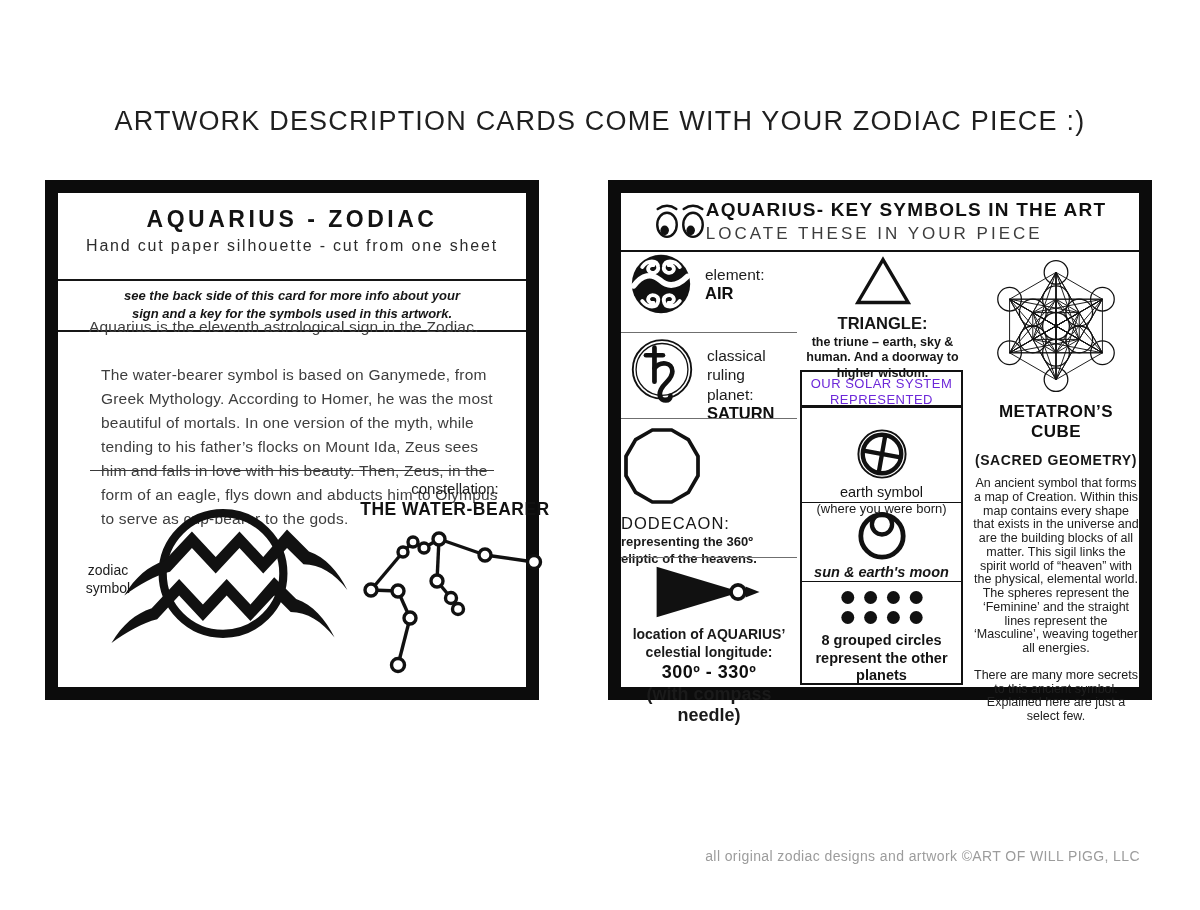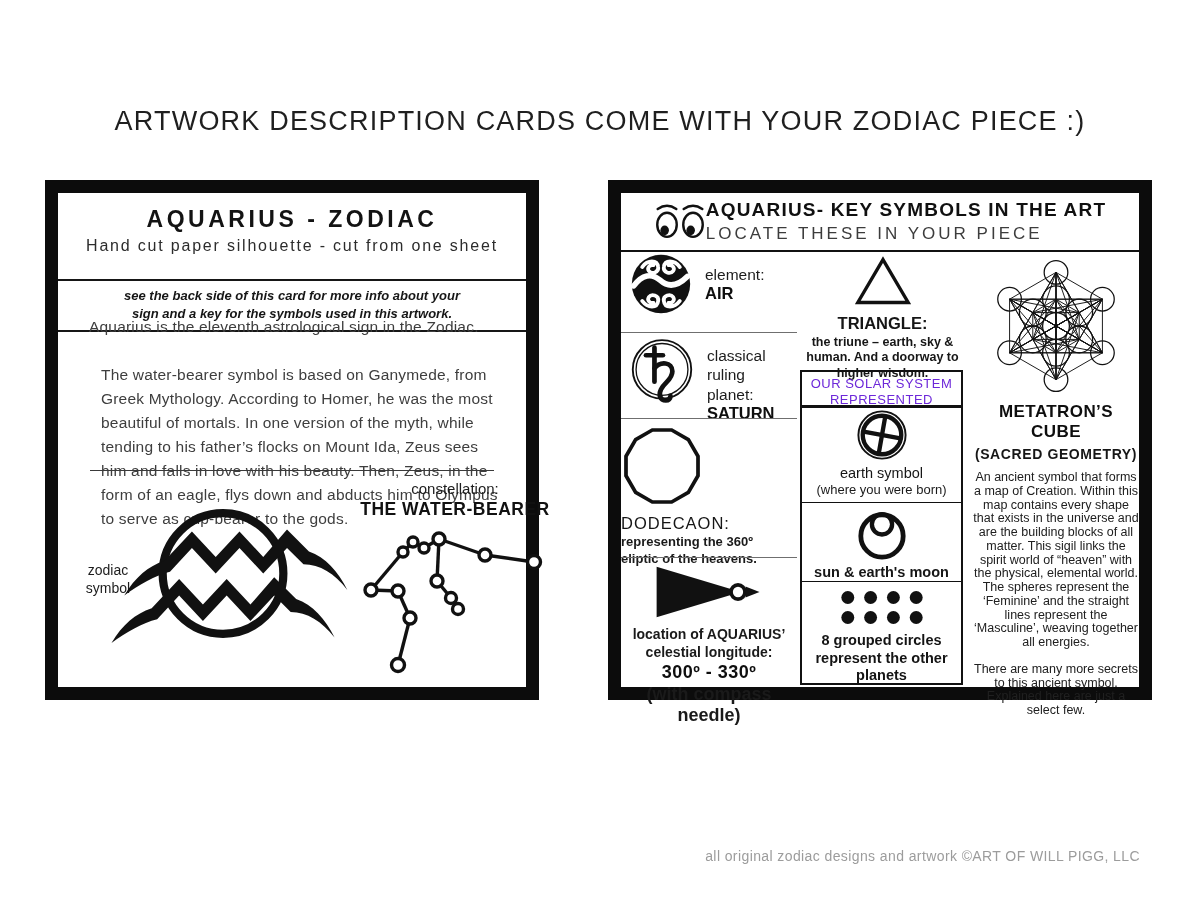--- a/index.html
+++ b/index.html
@@ -64,32 +64,32 @@
   .c1-compass .line{font-size:14px;font-weight:600;line-height:1.3;color:#1a1a1a;}
 
   
   .c2-triangle{position:absolute;top:4px;width:100%;text-align:center;}
   .c2-triangle .t{font-size:16.5px;font-weight:600;margin-top:4px;color:#161616;}
   .c2-triangle .d{font-size:12.5px;font-weight:700;line-height:1.22;margin:2px auto 0;width:162px;color:#161616;}
   .c2-box{position:absolute;top:118px;left:0;width:163px;height:315px;border:2px solid #111;box-sizing:border-box;}
   .c2-box-header{height:36px;box-sizing:border-box;padding-top:4px;text-align:center;
                  font-size:13px;font-weight:500;letter-spacing:.5px;line-height:1.2;border-bottom:3px solid #111;color:#6d28d9;}
   .c2-sec{box-sizing:border-box;text-align:center;}
-  .sec-earth{height:94px;padding-top:1px;}
+  .sec-earth{height:94px;padding-top:20px;}
   .sec-moon{height:79px;padding-top:5px;border-top:1.5px solid #111;}
   .sec-planets{height:97px;padding-top:7px;border-top:1.5px solid #111;}
   .c2-lab{font-size:14.5px;font-weight:500;color:#161616;line-height:1.15;}
-  .c2-lab.b{font-weight:600;}
+  .c2-lab.b{font-weight:600;font-style:italic;}
   .c2-sub{font-size:13px;font-weight:500;color:#1a1a1a;}
   .c2-planets-lab{font-size:14.5px;font-weight:600;line-height:1.22;width:140px;margin:1px auto 0;color:#141414;}
 
   
   .c3-cube{margin-top:4px;}
   .c3-title{font-size:17px;font-weight:800;letter-spacing:.4px;margin-top:2px;color:#0e0e0e;}
-  .c3-sub{font-size:14px;font-weight:600;letter-spacing:.6px;margin-top:4px;color:#161616;}
+  .c3-sub{font-size:14px;font-weight:600;letter-spacing:.6px;margin-top:10px;color:#161616;}
   .c3-para{font-size:12.5px;font-weight:400;line-height:1.1;color:#202020;margin-top:9px;}
   .c3-para.p2{margin-top:13px;}
 
   
   svg .ink{stroke:#111;fill:none;}
   svg .fill{fill:#111;stroke:none;}
   #metatron line{stroke:#111;stroke-width:1.2px;}
   #metatron circle{fill:none;stroke:#111;stroke-width:1.6px;}
 </style>
 </head>

